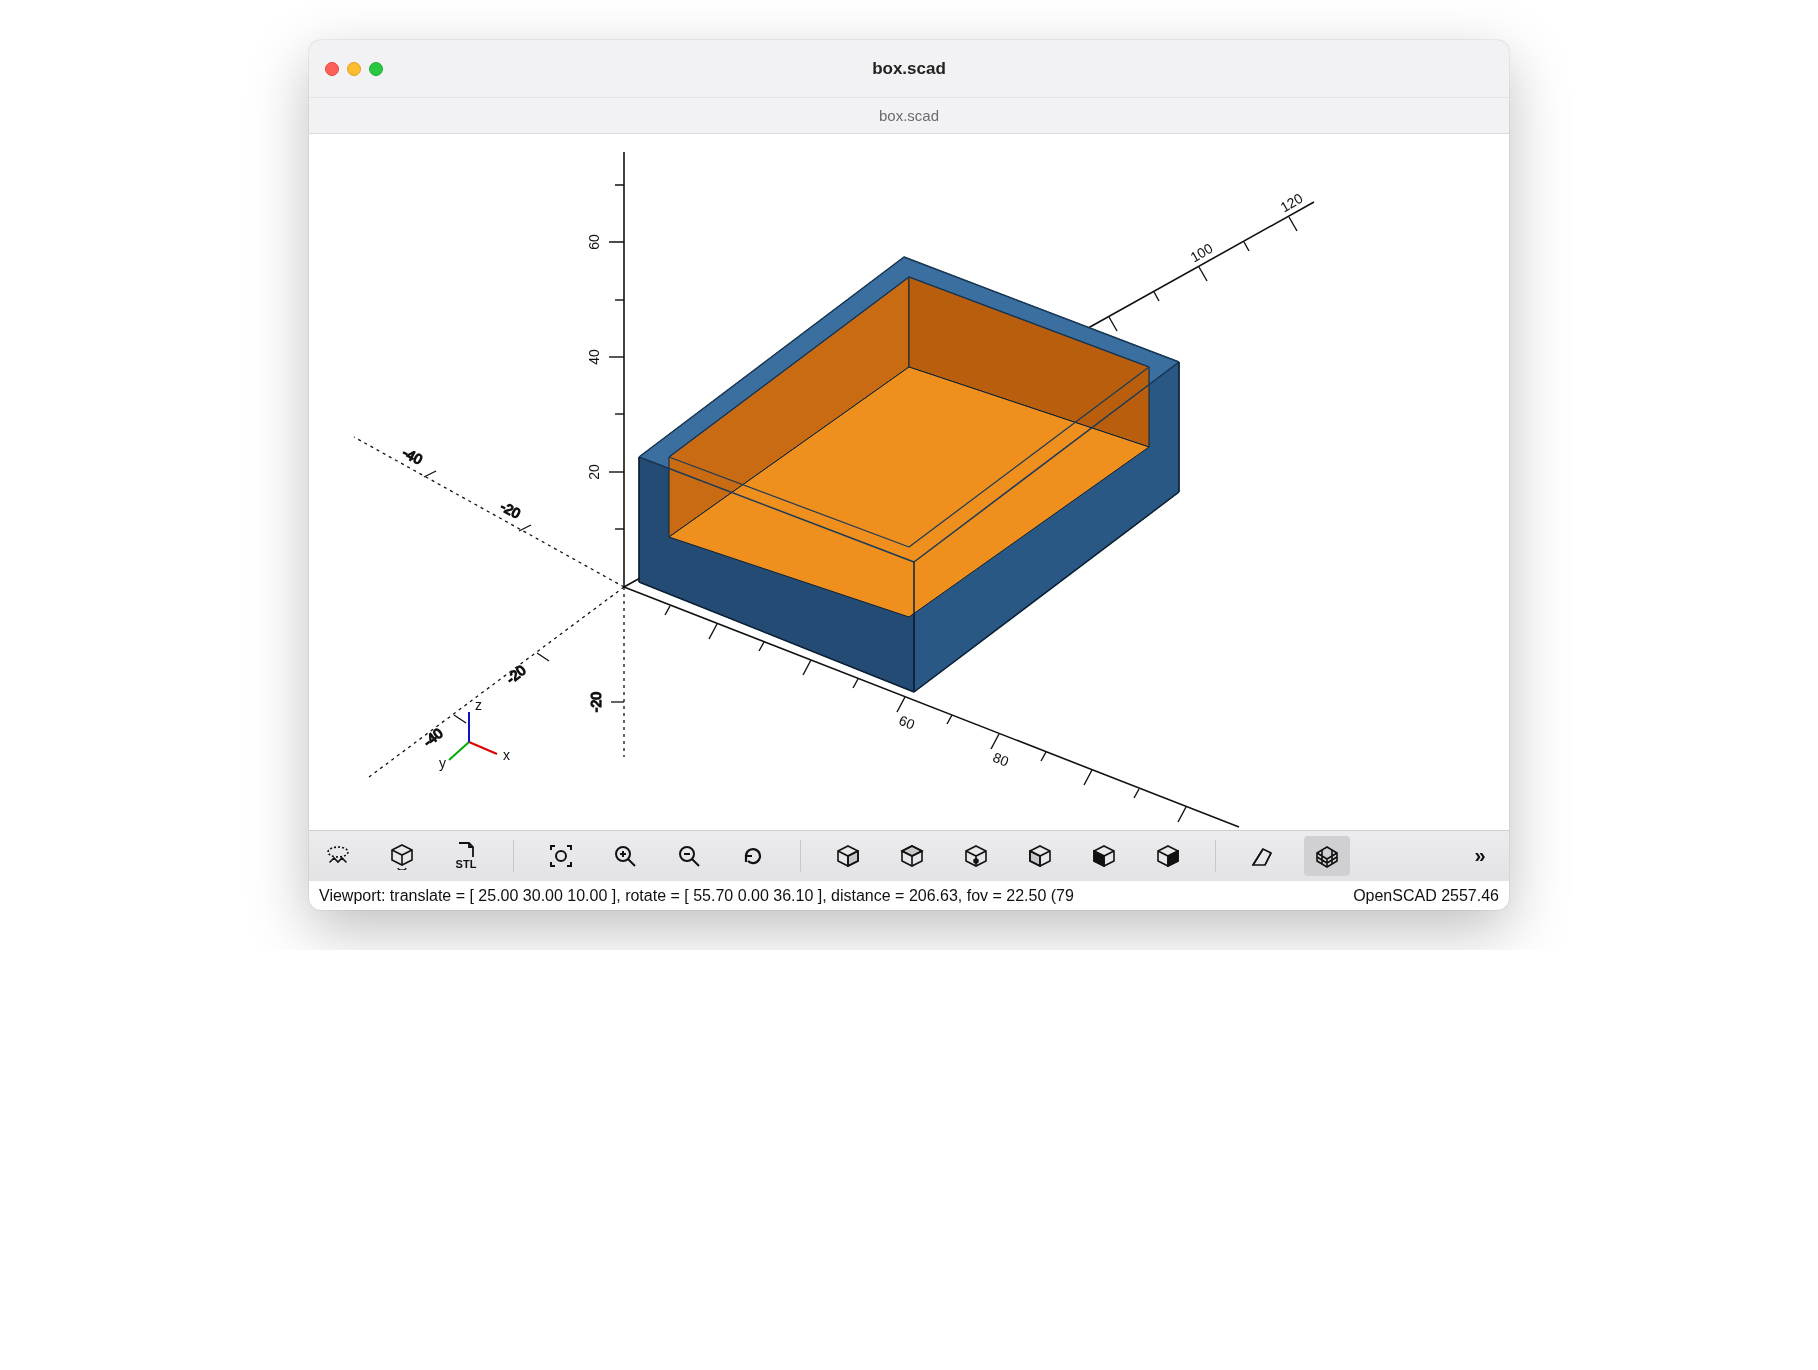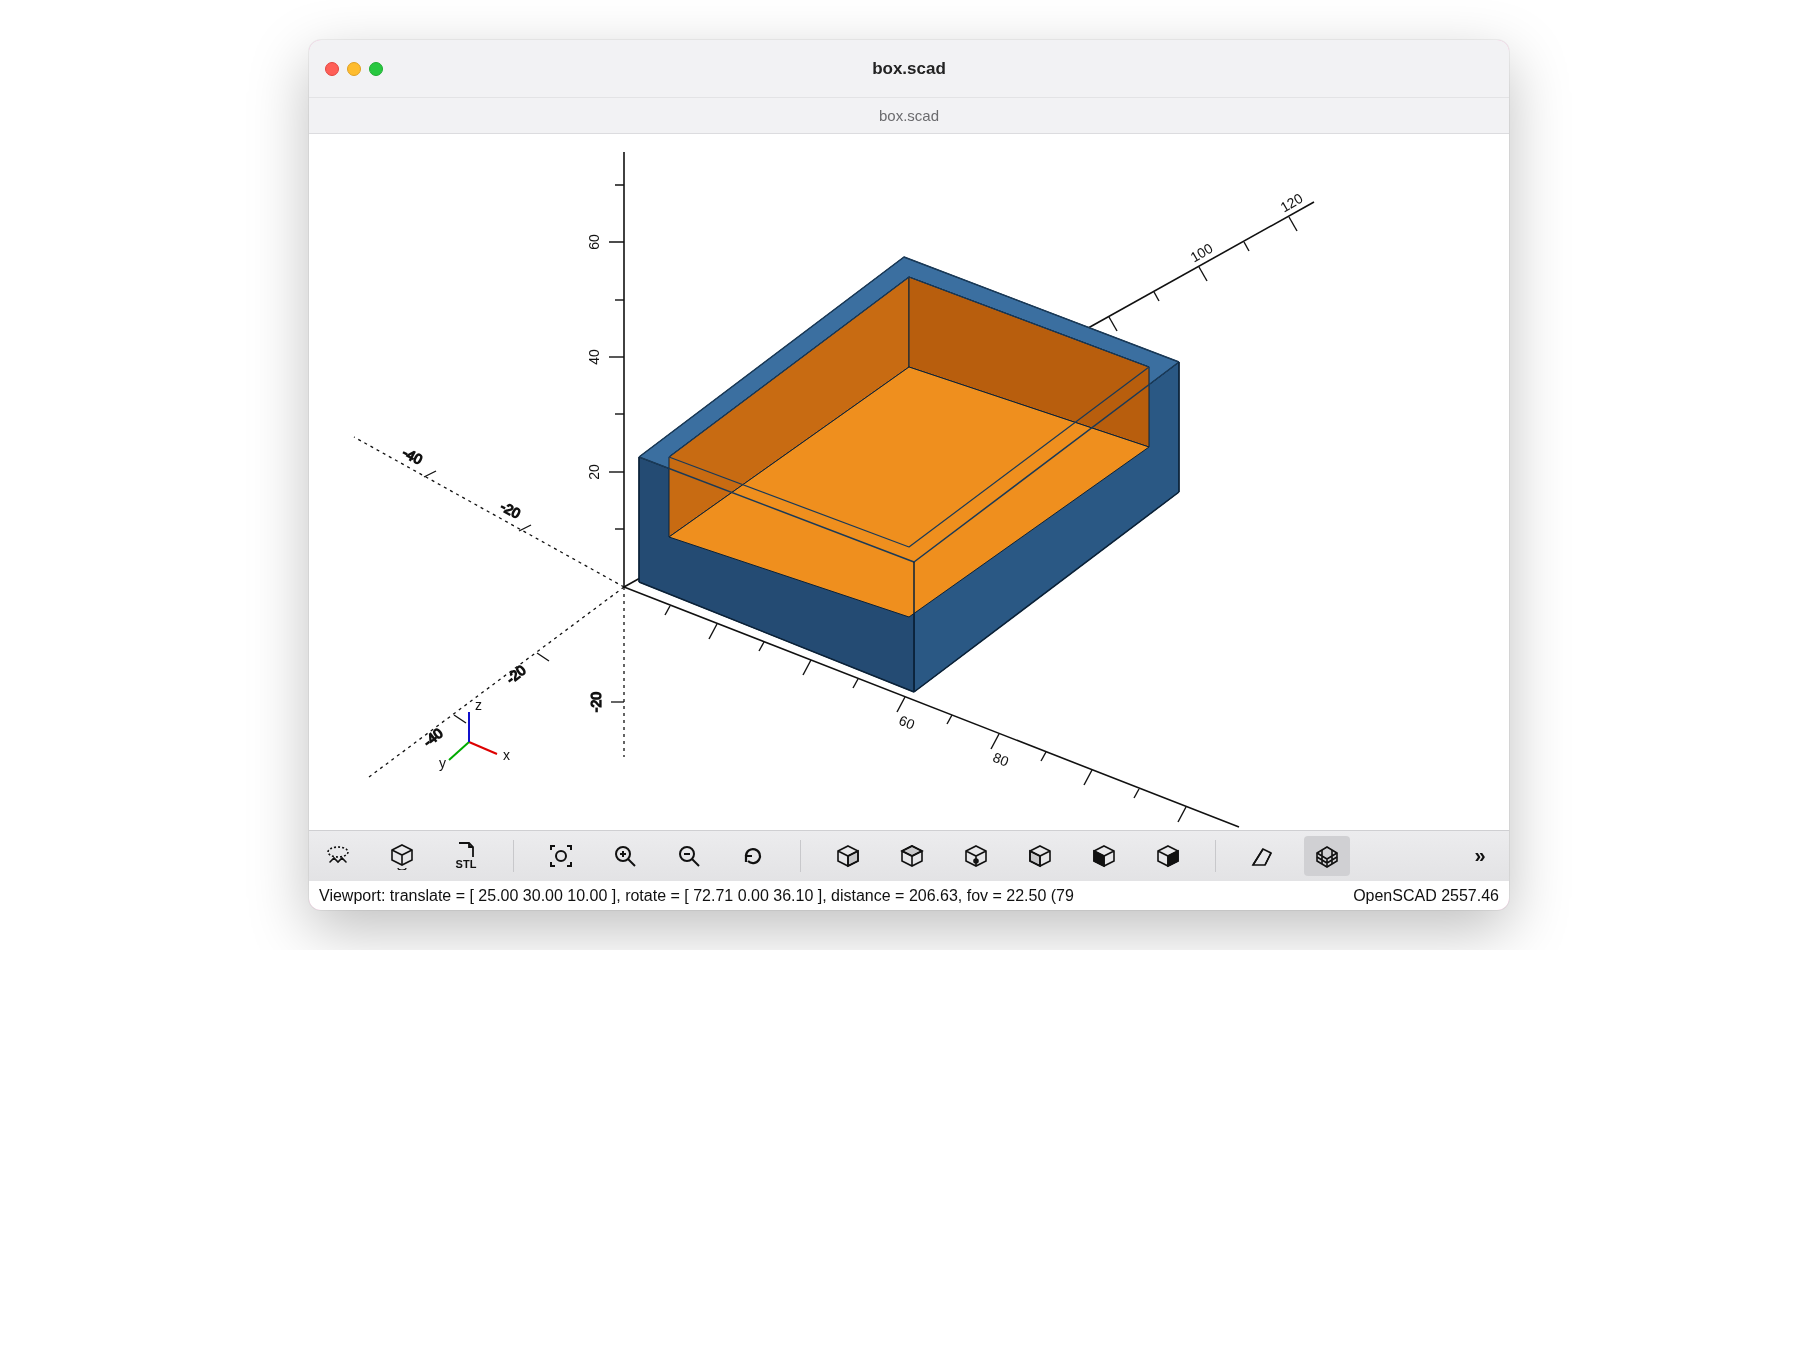--- a/index.html
+++ b/index.html
@@ -344,18 +344,18 @@
       </svg>
     </div>
 
     <div class="spacer"></div>
     <div class="tbtn" style="font-size:20px; font-weight:600;">
       <span>»</span>
     </div>
   </div>
 
   <div class="statusbar">
-    <span>Viewport: translate = [ 25.00 30.00 10.00 ], rotate = [ 72.71 0.00 36.10 ], distance = 206.63, fov = 22.50 (79</span>
+    <span>Viewport: translate = [ 25.00 30.00 10.00 ], rotate = [ 55.70 0.00 36.10 ], distance = 206.63, fov = 22.50 (79</span>
     <span style="flex:1"></span>
     <span>OpenSCAD 2557.46</span>
   </div>
 
 </div>
 
 </body></html>

